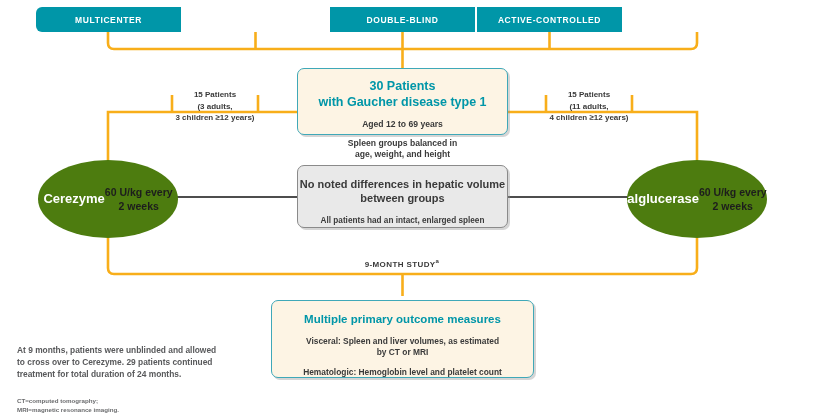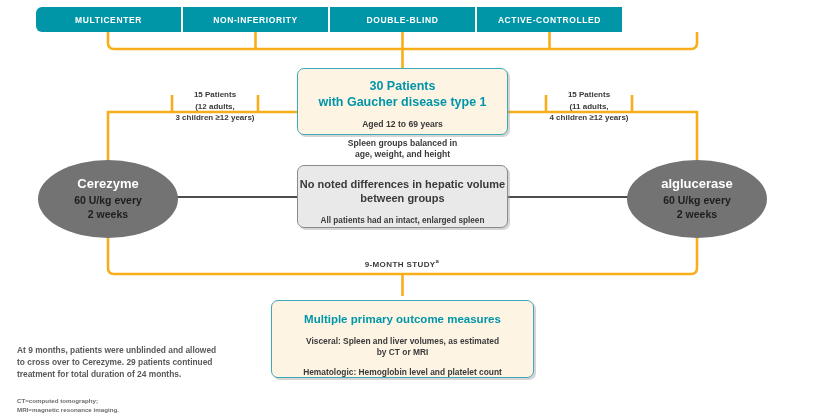--- a/index.html
+++ b/index.html
@@ -74,23 +74,23 @@
     color: #3A3A3A;
     text-align: center;
     font-weight: bold;
     line-height: 1.3;
   }
 
   
   .circle {
     position: absolute;
     border-radius: 50%;
-    background: #737373;
+    background: #4d7c0f;
     display: flex;
-    flex-direction: column;
+    flex-direction: row;
     align-items: center;
     justify-content: center;
     box-sizing: border-box;
   }
   .circle-name {
     color: #ffffff;
     font-weight: bold;
     font-size: 13px;
     line-height: 1.25;
     text-align: center;
@@ -136,23 +136,20 @@
   #footnote-main { font-size: 8.4px; }
   #abbrev-note   { font-size: 6.2px; color: #6a6b6d; line-height: 1.5; }
 </style>
 </head>
 <body>
 
 <div id="stage">
 
   <div class="hdr-bar first" style="left:36px;  width:145px;text-align:right;">
     <span>MULTICENTER</span>
-  </div>
-  <div class="hdr-bar" style="left:183px; width:145px;">
-    <span>NON-INFERIORITY</span>
   </div>
   <div class="hdr-bar" style="left:477px; width:145px;">
     <span>ACTIVE-CONTROLLED</span>
   </div>
   <div class="hdr-bar" style="left:330px; width:145px;">
     <span>DOUBLE-BLIND</span>
   </div>
 
   <svg id="wires" viewBox="0 0 829 419">
 
@@ -221,21 +218,21 @@
   <div class="circle" style="left:627px; top:160px; width:140px; height:78px;">
     <div class="circle-name">alglucerase</div>
     <div class="circle-dose">
       <span>60 U/kg every</span><br>
       <span>2 weeks</span>
     </div>
   </div>
 
   <div class="side-note" style="left:165px; top:89px; width:100px;">
     <span class="bold-line">15 Patients</span><br>
-    <span>(12 adults,</span><br>
+    <span>(3 adults,</span><br>
     <span>3 children ≥12 years)</span>
   </div>
 
   <div class="side-note" style="left:539px; top:89px; width:100px;">
     <span class="bold-line">15 Patients</span><br>
     <span>(11 adults,</span><br>
     <span>4 children ≥12 years)</span>
   </div>
 
   <div id="study-label" style="left:352px; top:258px; width:100px;">

